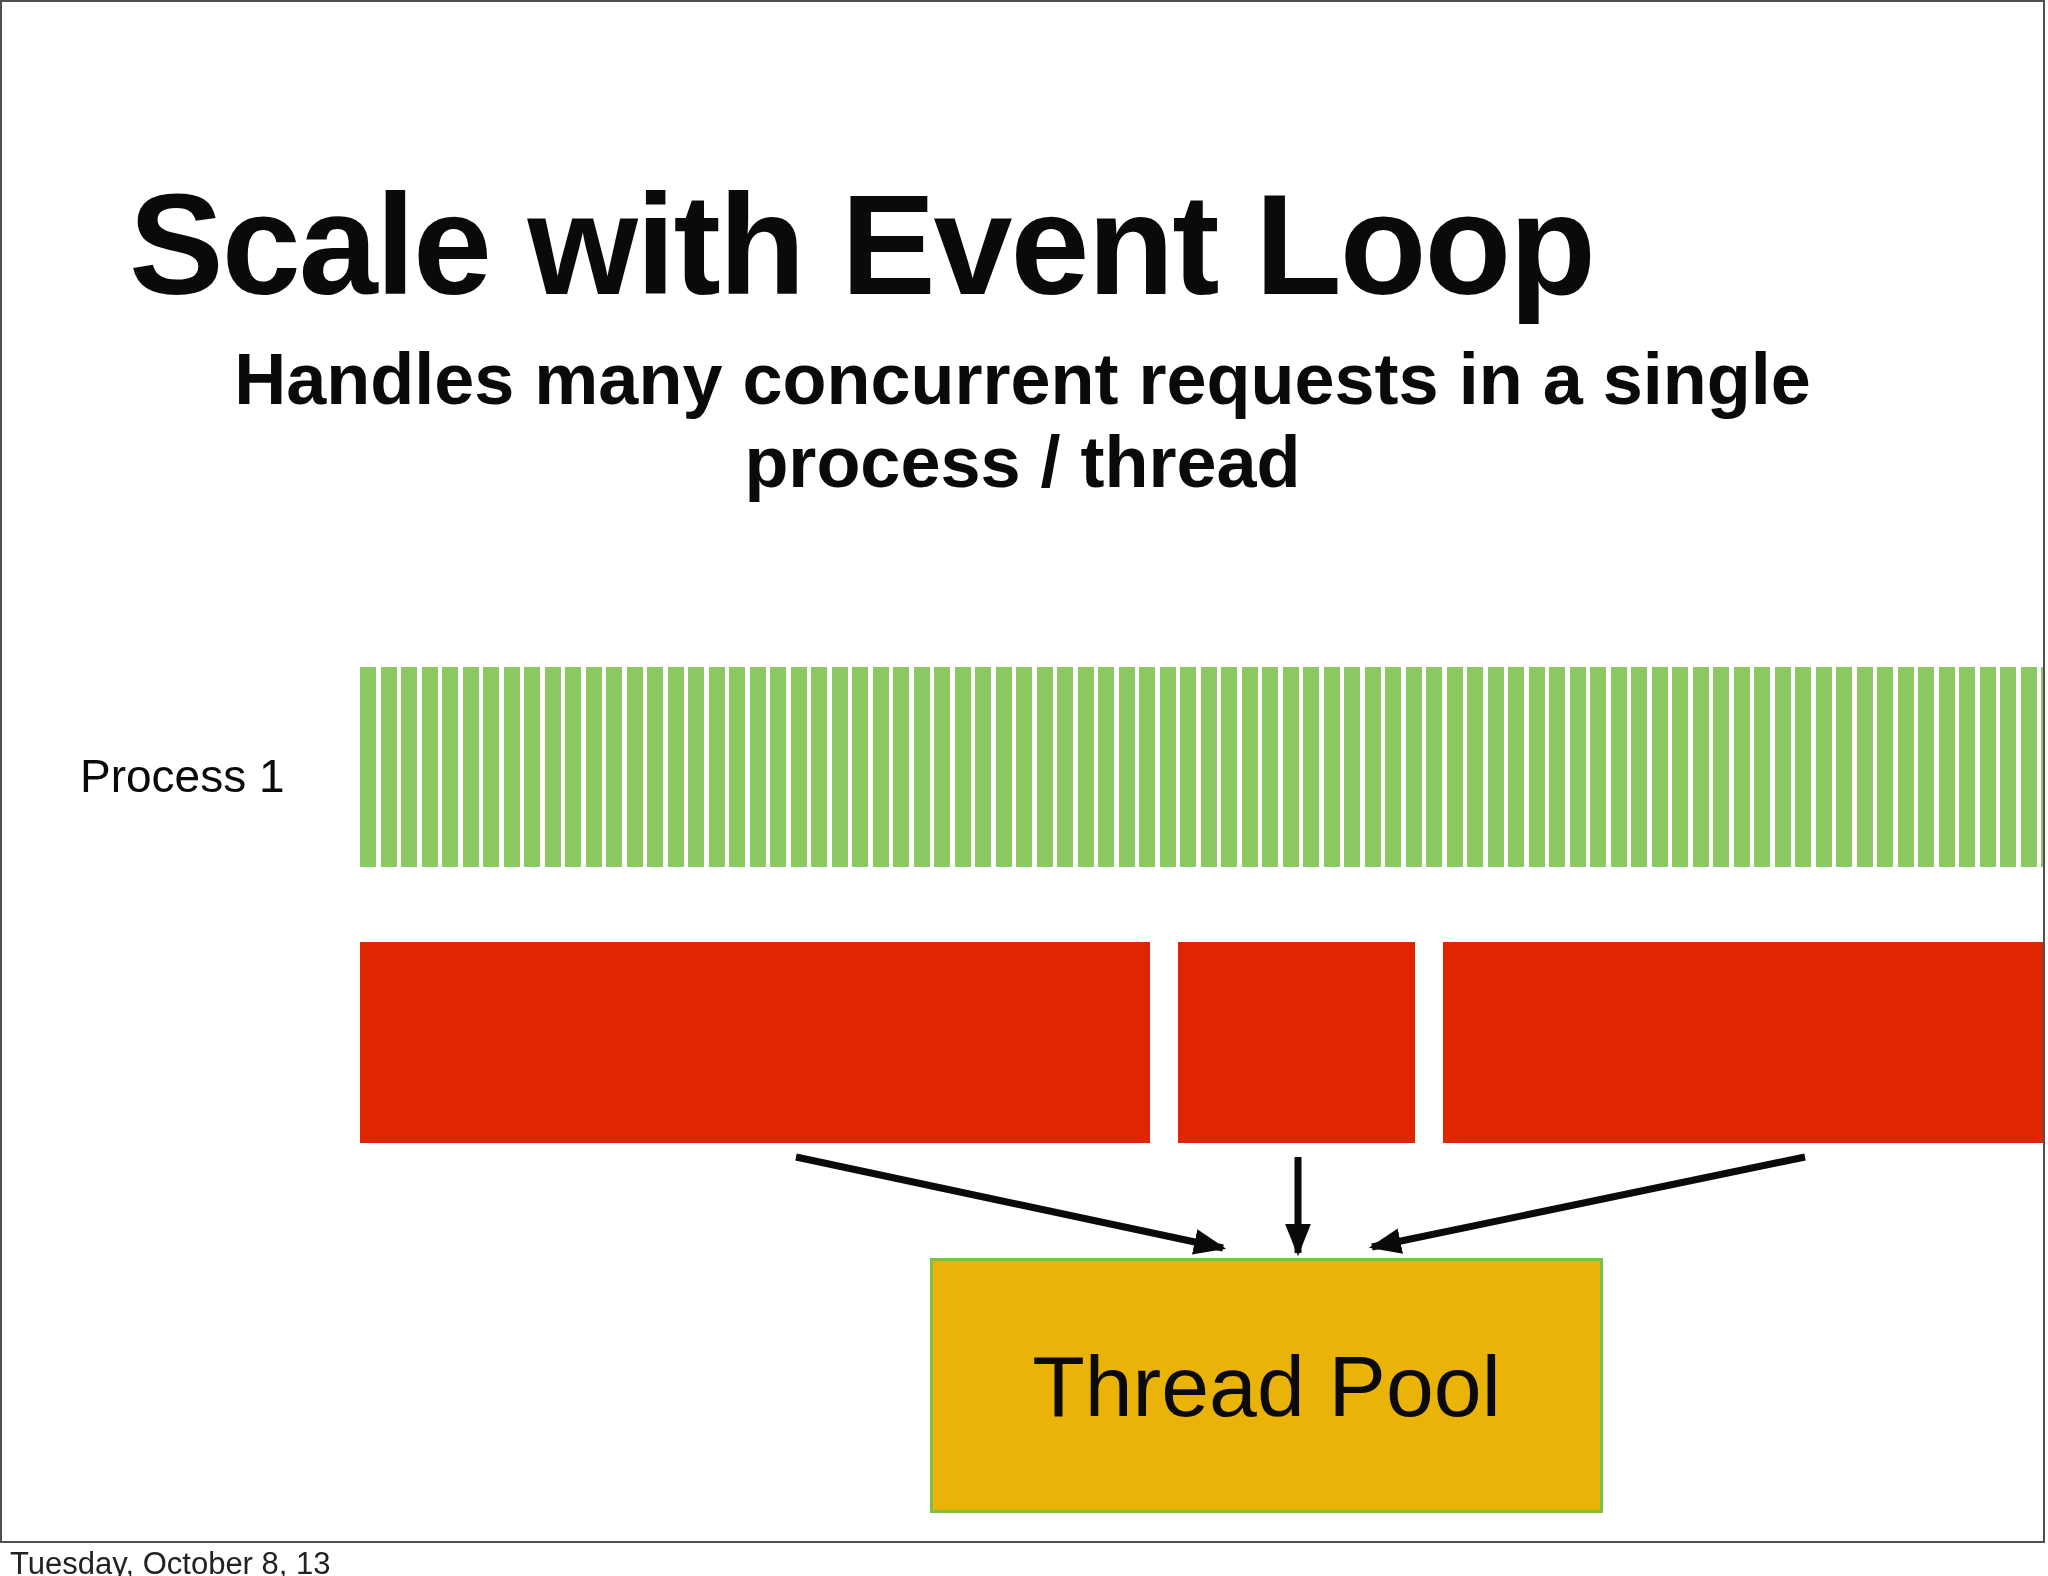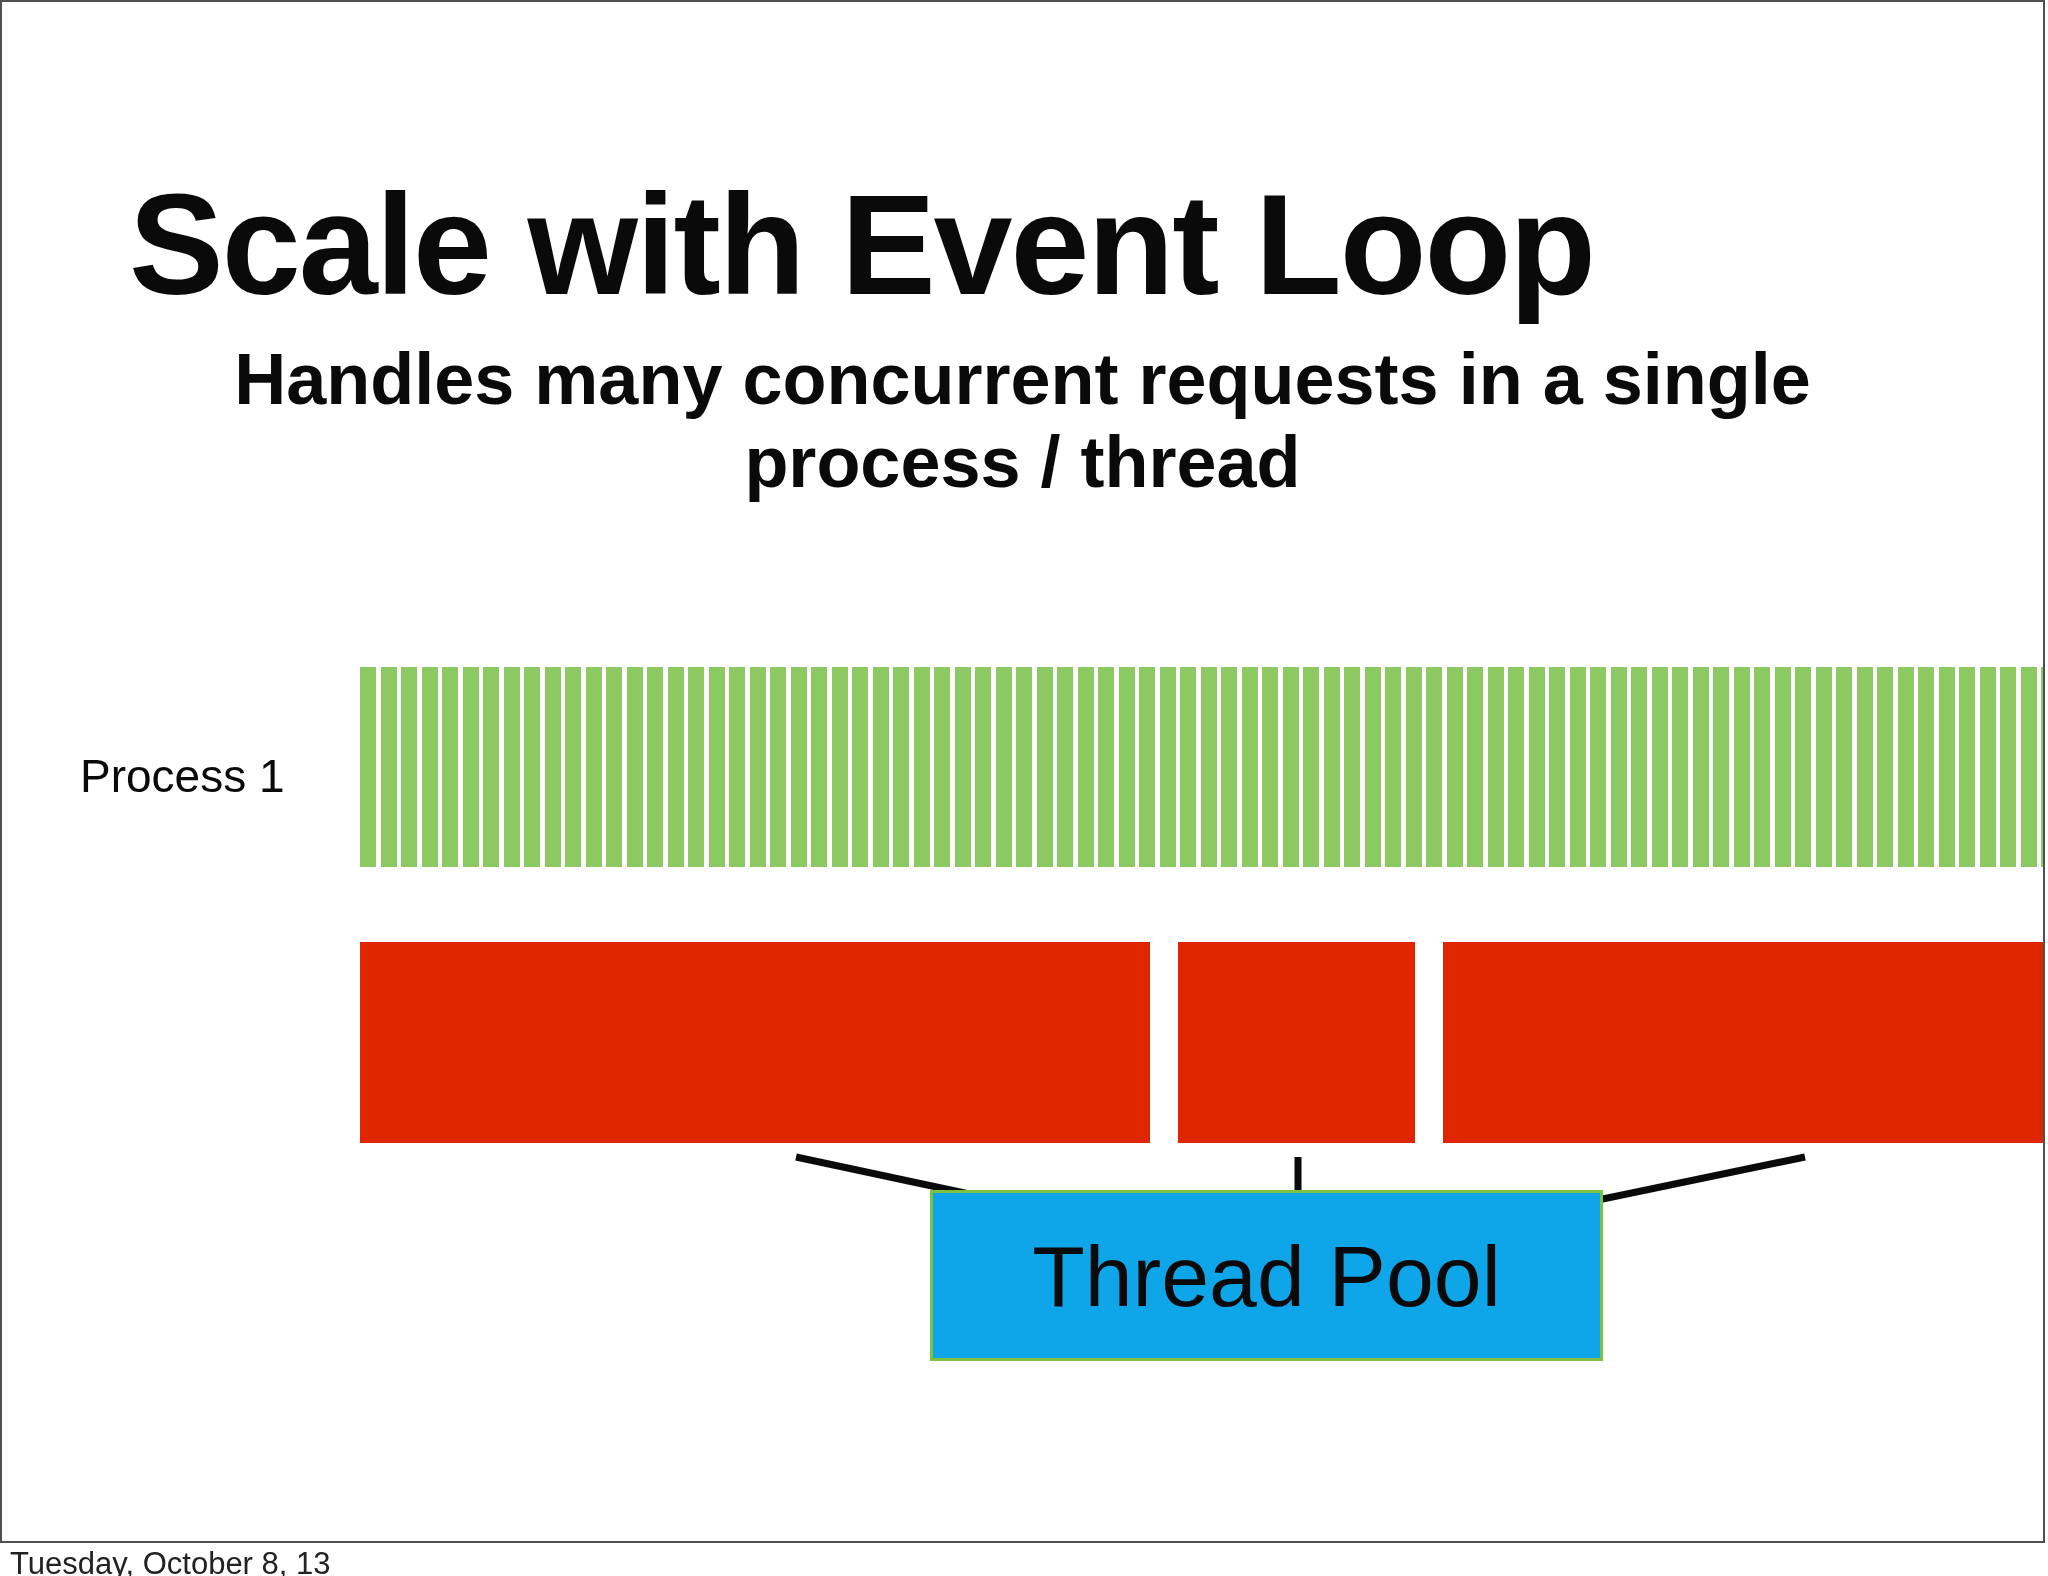--- a/index.html
+++ b/index.html
@@ -44,22 +44,22 @@
   .red-block.b1{left:360px;width:790px;}
   .red-block.b2{left:1178px;width:237px;}
   .red-block.b3{left:1443px;width:600px;}
 
   
   .arrows{left:0;top:0;width:2048px;height:1576px;pointer-events:none;}
   .arrows line{stroke:var(--arrow-black);stroke-width:7;}
   .arrows .head{fill:var(--arrow-black);}
 
   
-  .thread-pool{left:930px;top:1190px;width:673px;height:171px;
-    border:3px solid var(--pool-border-green);background:#0ea5e9;
+  .thread-pool{left:930px;top:1258px;width:673px;height:255px;
+    border:3px solid var(--pool-border-green);background:#eab308;
     display:flex;align-items:center;justify-content:center;}
   .thread-pool-label{font-size:86px;color:var(--title-text);line-height:1;}
 
   
   .footer-date{left:10px;top:1547px;font-size:31px;color:var(--footer-text);
     line-height:1.1;}
 </style>
 </head>
 <body>
 

